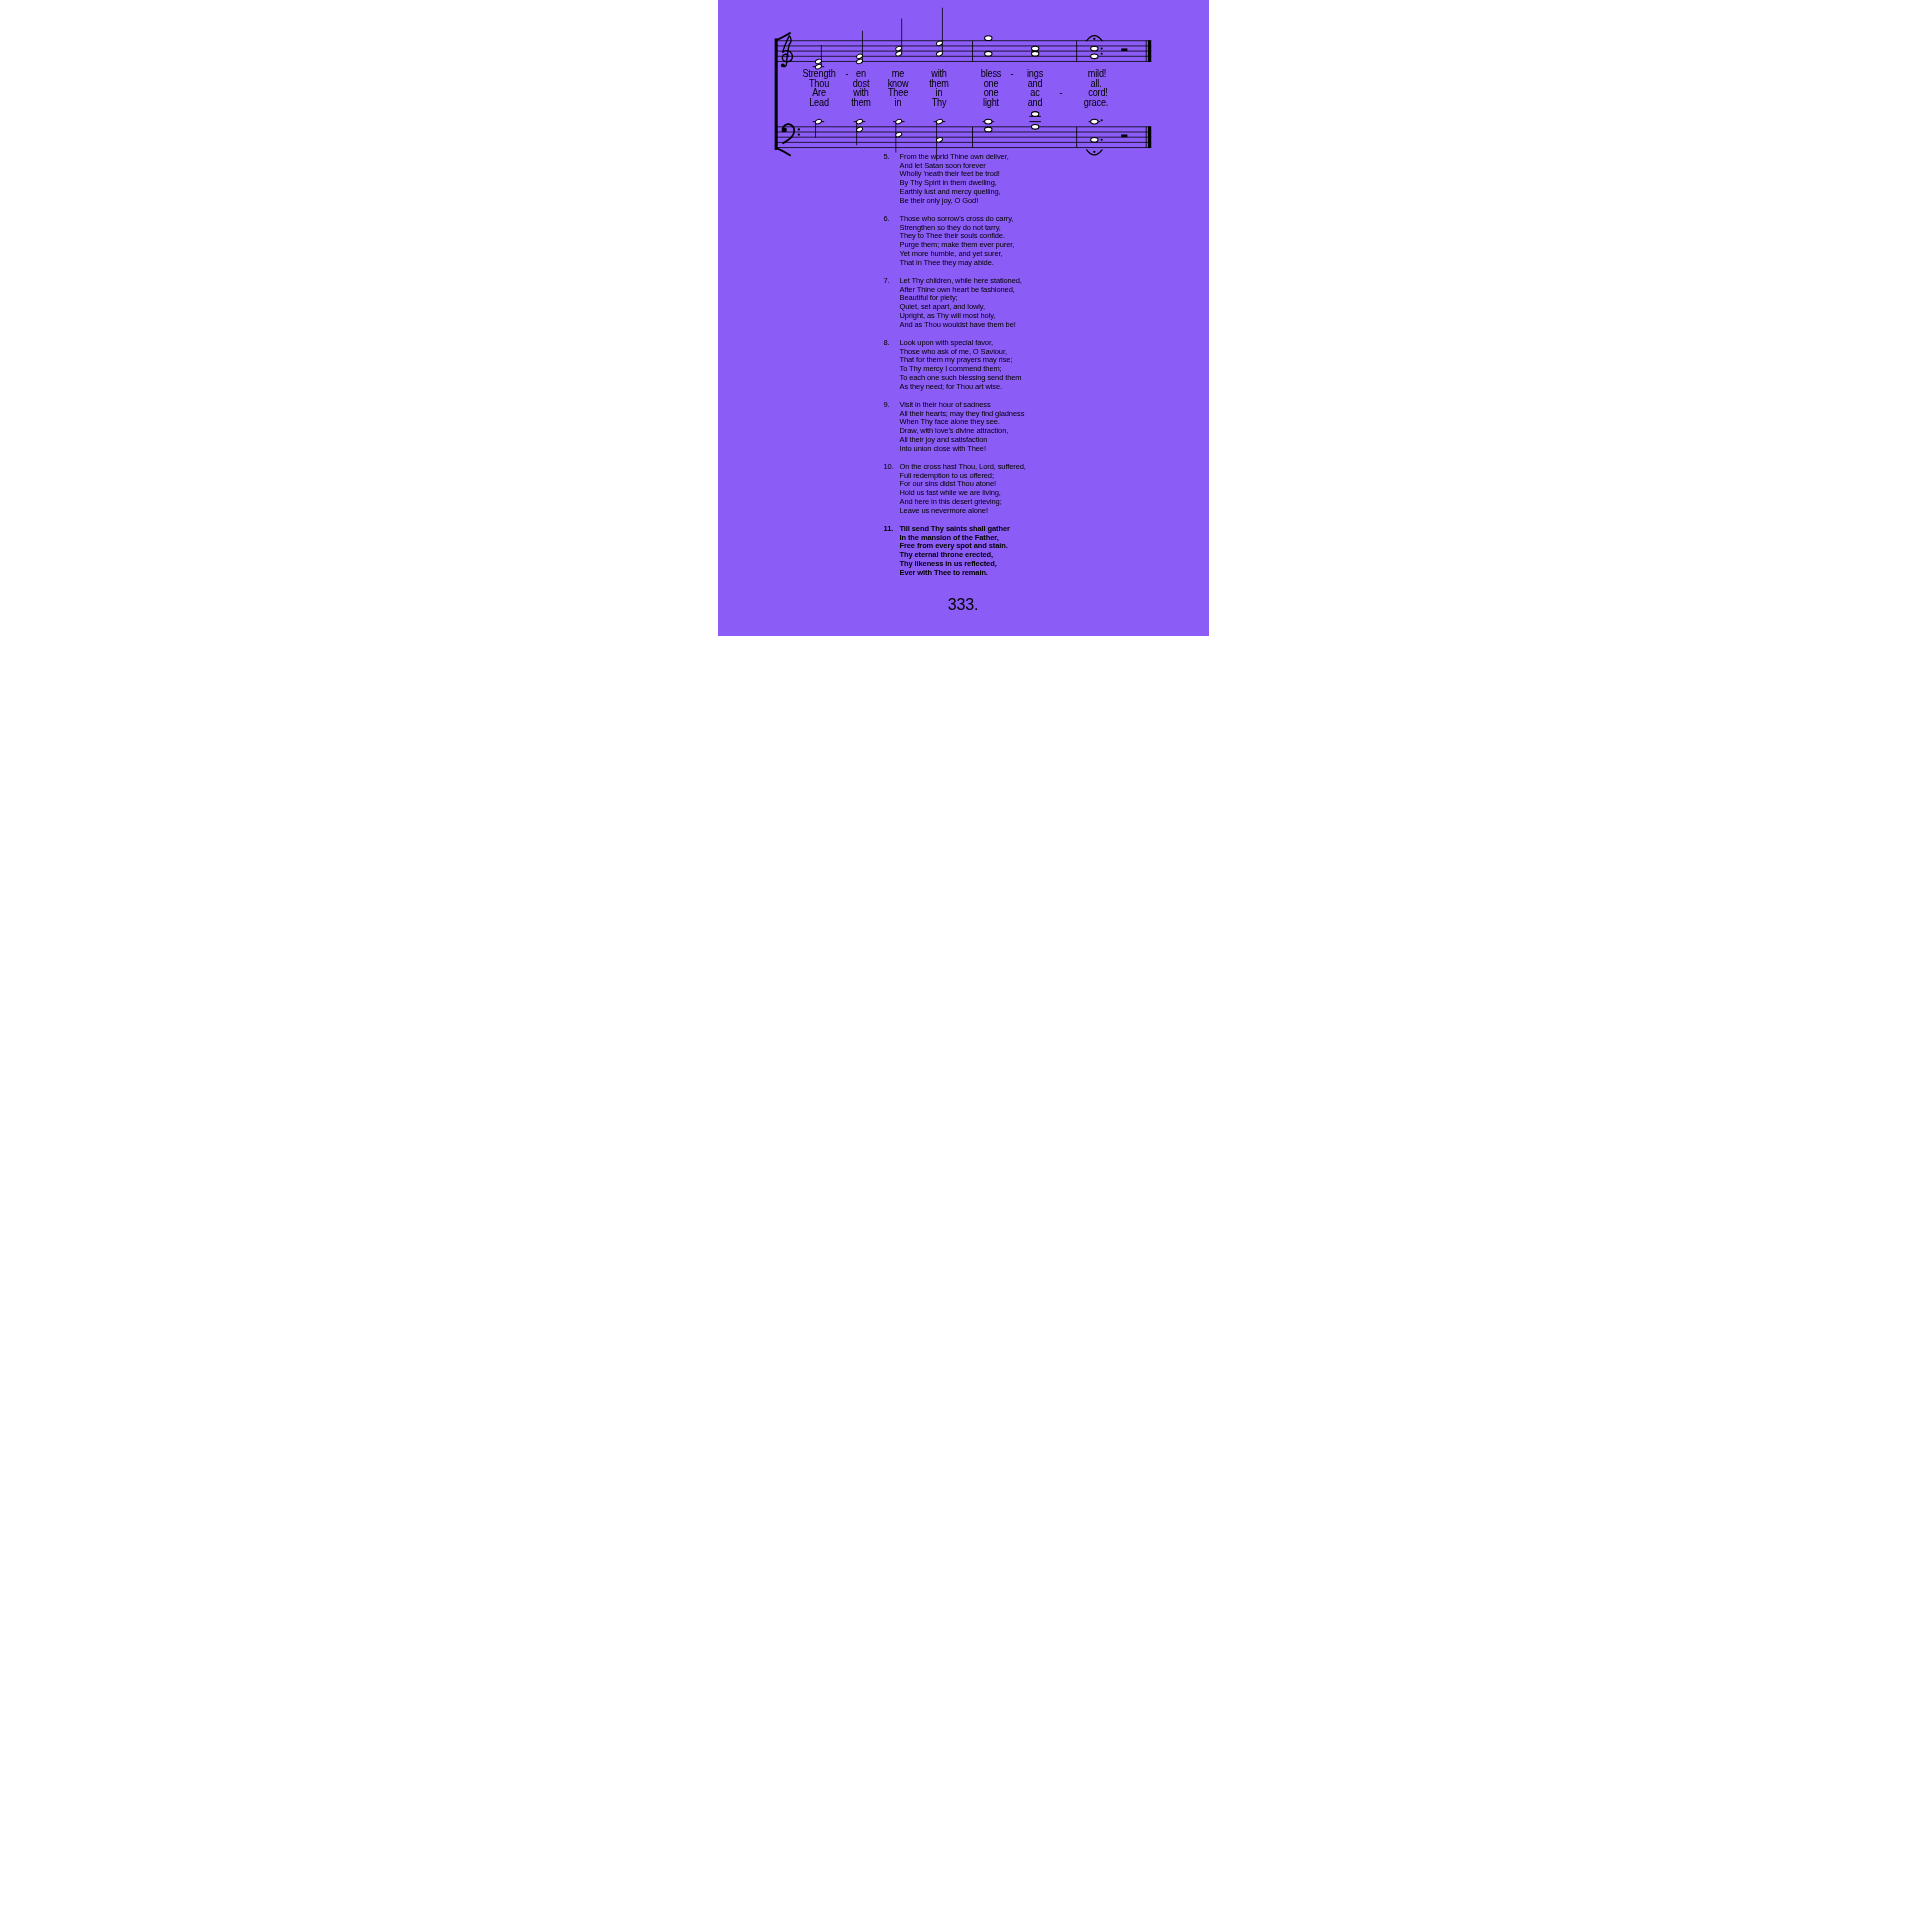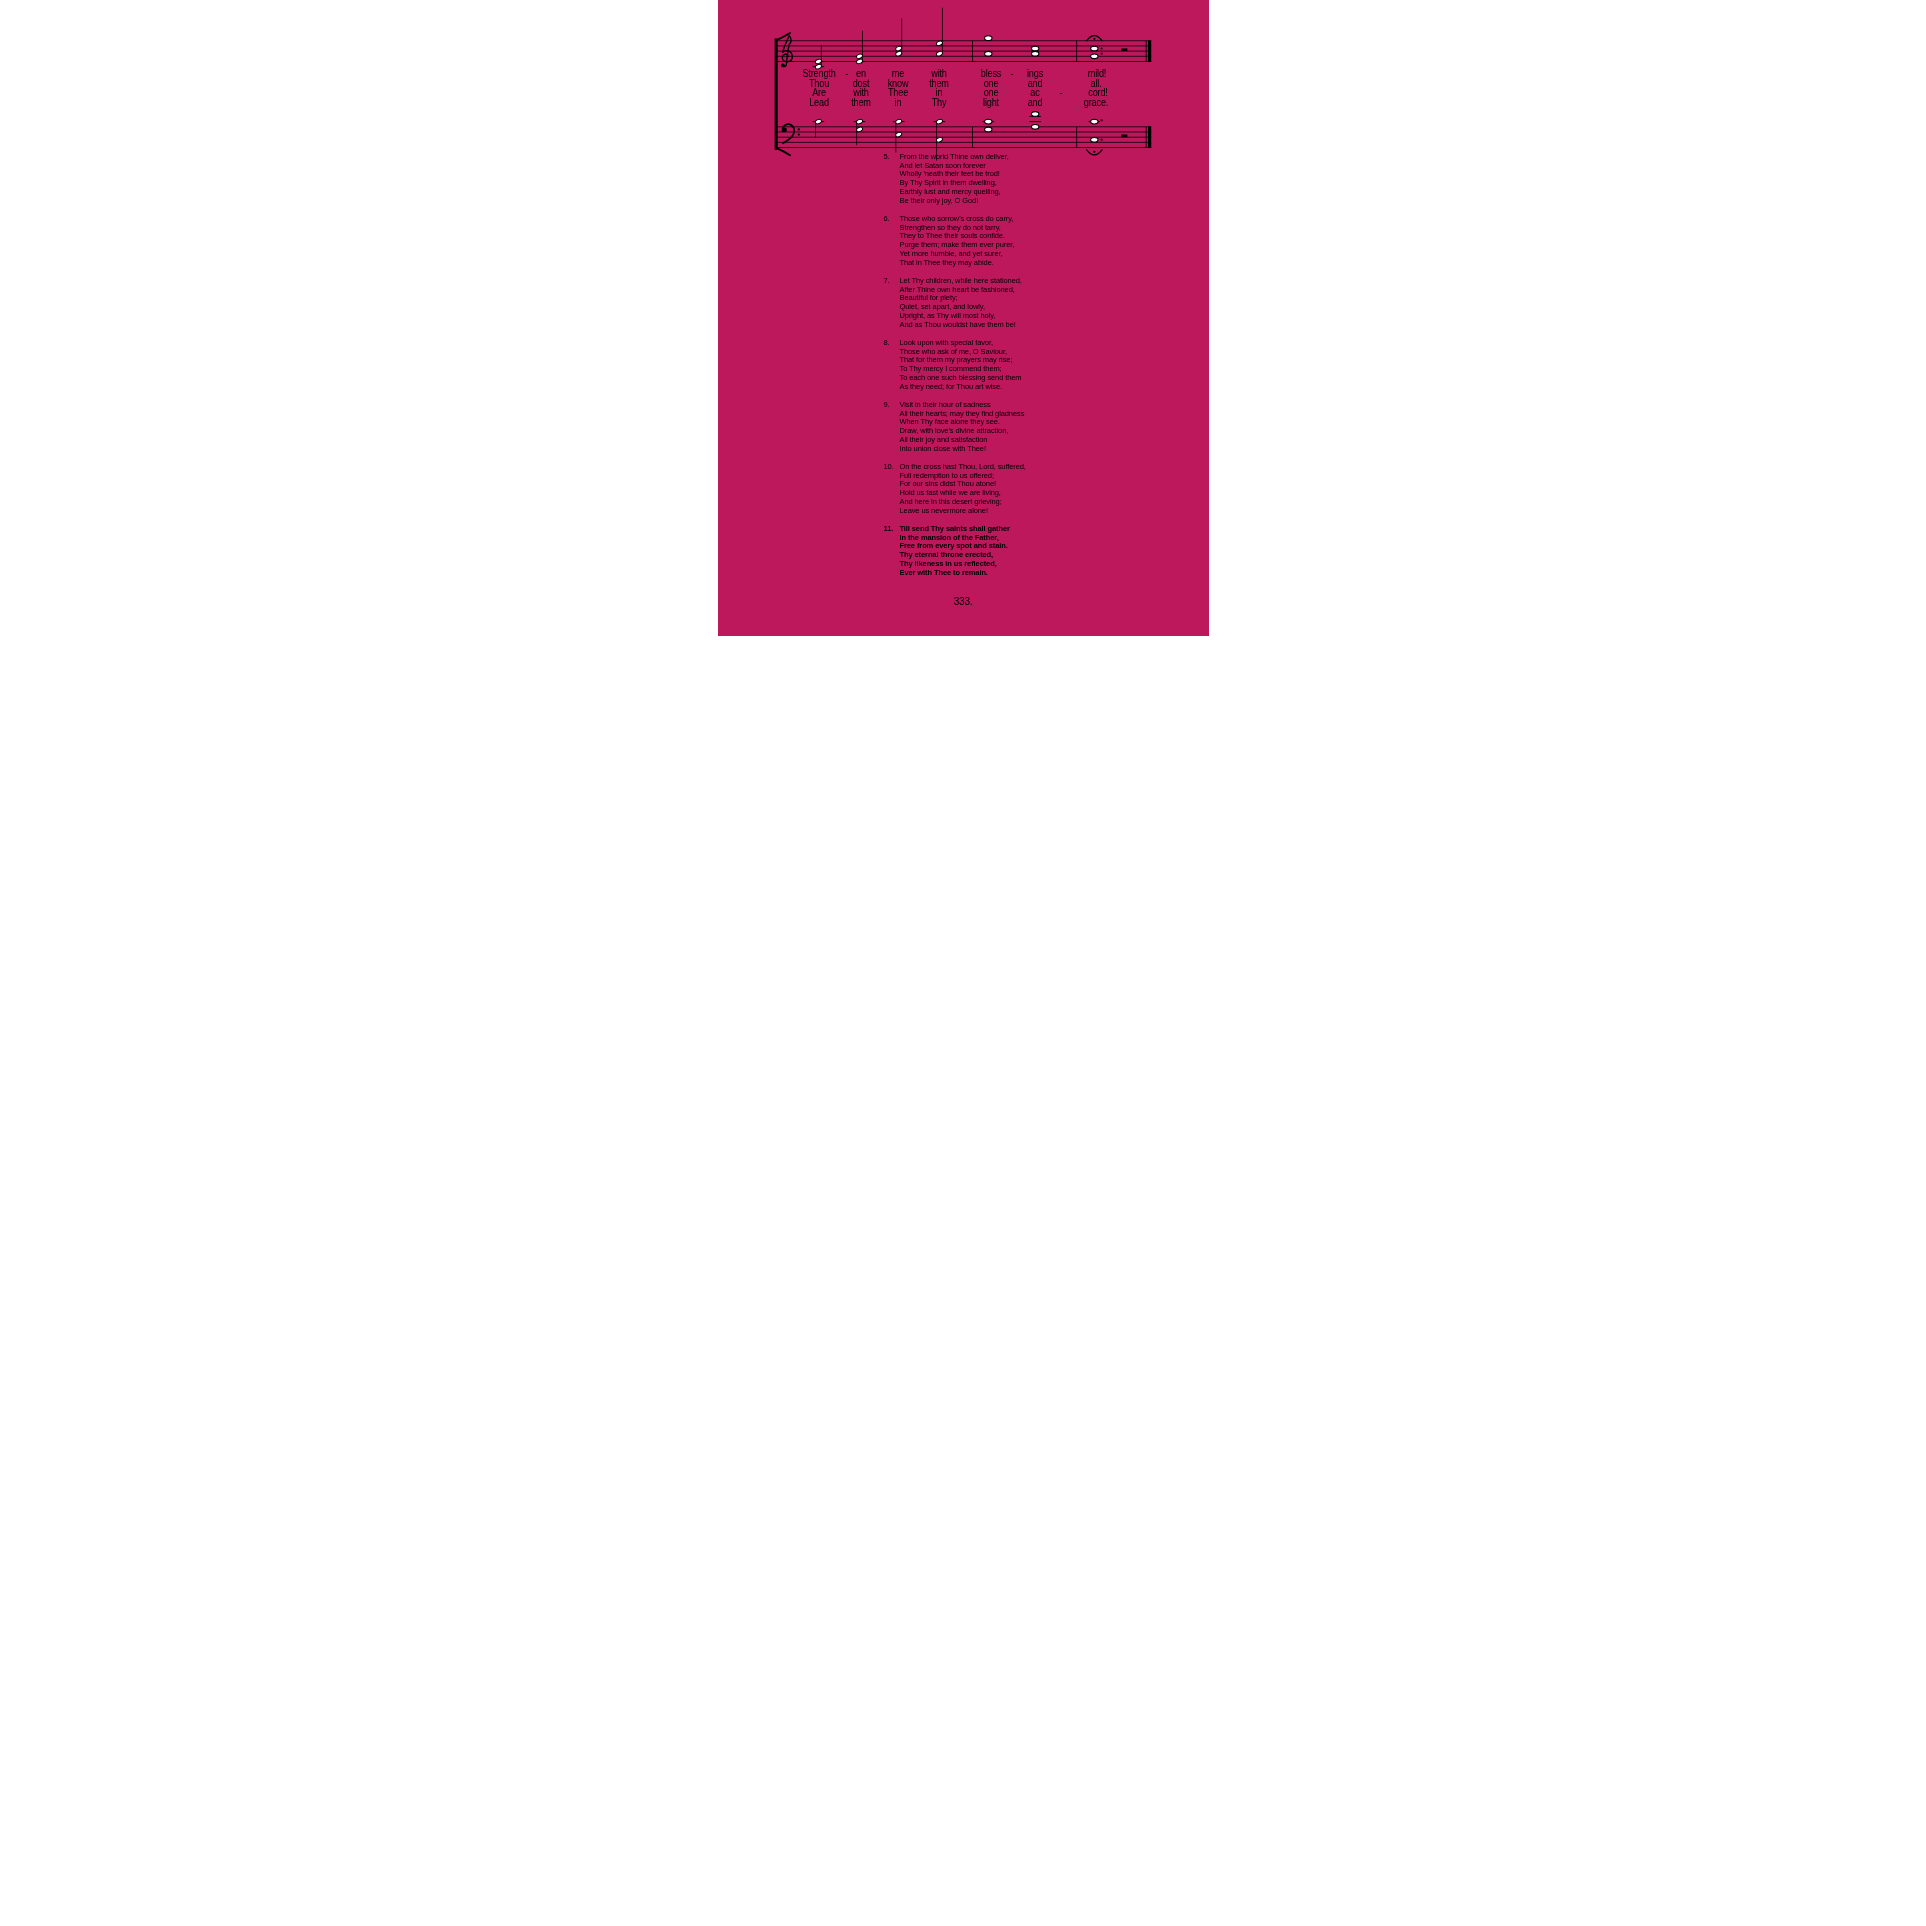--- a/index.html
+++ b/index.html
@@ -1,26 +1,26 @@
 <!DOCTYPE html>
 <html style="font-size:6.2px"><head>
 <meta charset="utf-8">
 <style>
   html,body{margin:0;padding:0;background:#fff}
-  .page{position:relative;width:491px;height:636px;margin:0 auto;background:#be185d;
+  .page{position:relative;width:491px;height:636px;margin:0 auto;background:#8b5cf6;
         font-family:"Liberation Sans",sans-serif;color:#000;overflow:hidden}
   #music-svg{position:absolute;left:0;top:0;display:block}
   .lyric{position:absolute;font-size:10.4px;line-height:10.4px;letter-spacing:-0.2px;
          transform:translateX(-50%) scaleX(0.88);transform-origin:center top;white-space:nowrap}
   .verse{position:absolute;left:0;width:100%;font-size:7.5px;line-height:8.7px;letter-spacing:-0.1px}
   .vnum{position:absolute;left:166px;top:0}
   .vlines{margin-left:182px}
   .vline{white-space:nowrap}
   #page-number{position:absolute;left:0;right:0;top:596px;text-align:center;
-               font-size:10px;letter-spacing:-0.2px}
+               font-size:16px;letter-spacing:-0.2px}
 </style>
 </head>
 <body>
 
 <div class="page">
   <svg id="music-svg" width="491" height="166" viewBox="0 0 1275 432">
       <line x1="150" y1="106" x2="1126" y2="106" stroke="#000000" stroke-width="2"></line>
       <line x1="150" y1="119.5" x2="1126" y2="119.5" stroke="#000000" stroke-width="2"></line>
       <line x1="150" y1="133" x2="1126" y2="133" stroke="#000000" stroke-width="2"></line>
       <line x1="150" y1="146.5" x2="1126" y2="146.5" stroke="#000000" stroke-width="2"></line>

